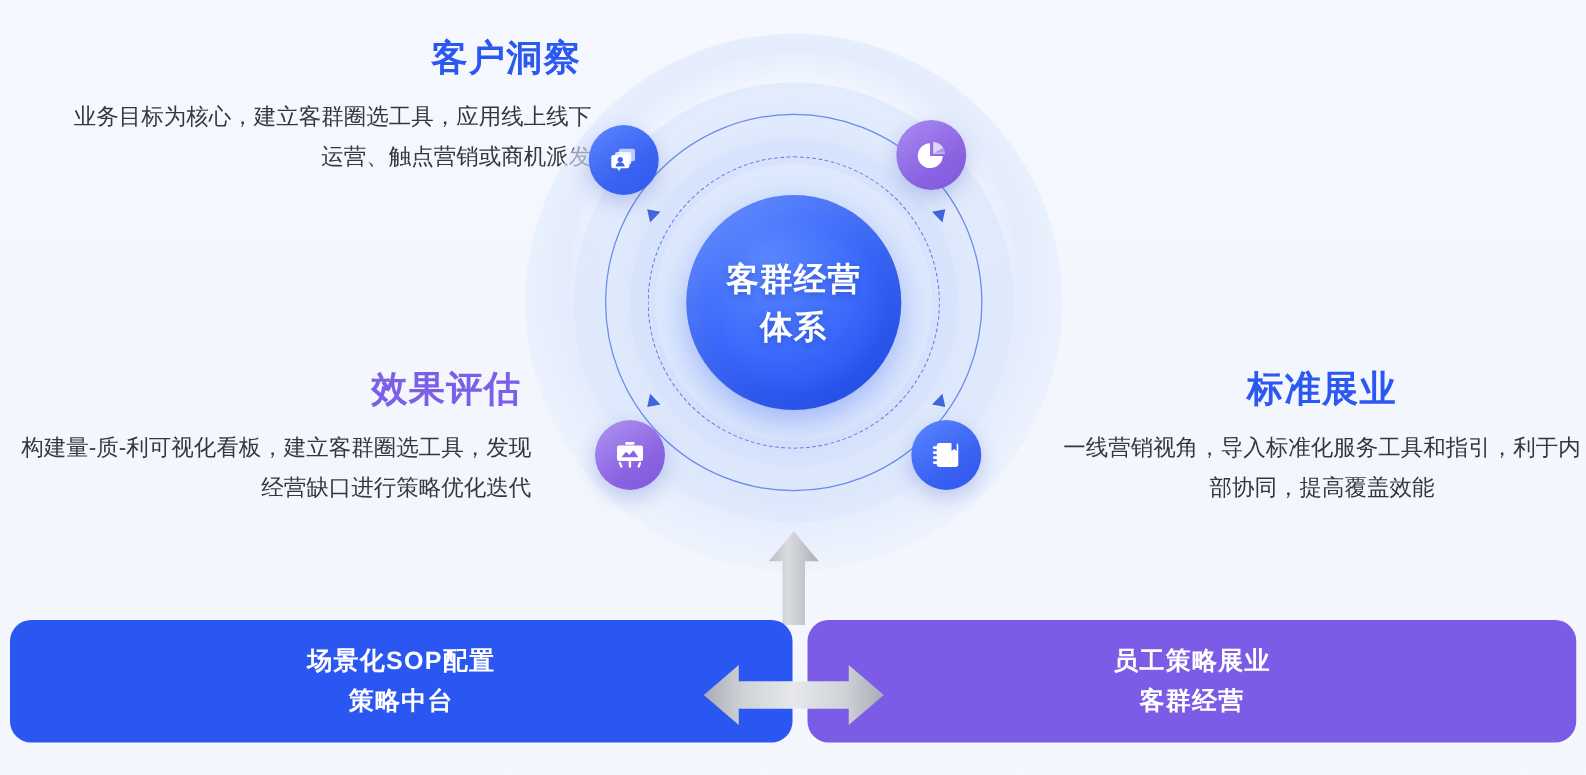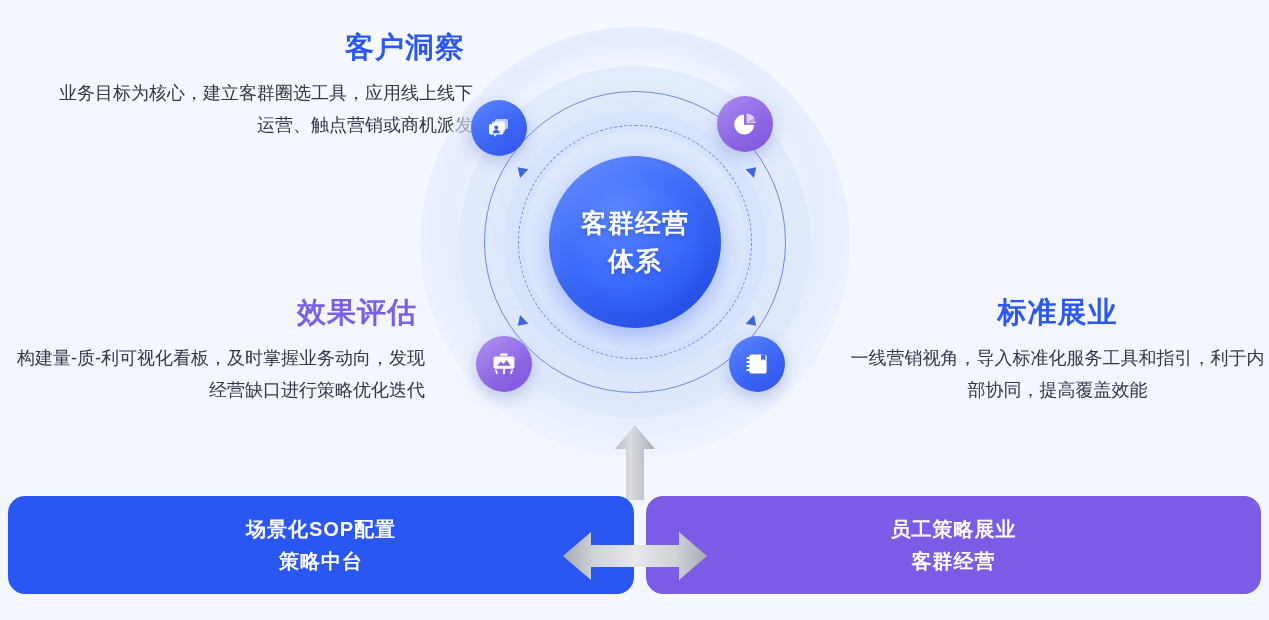--- a/index.html
+++ b/index.html
@@ -180,21 +180,21 @@
 <div class="stage">
 
   <div class="quad quad-tl">
     <p class="q-title q-blue">客户洞察</p>
     <p class="q-body">业务目标为核心，建立客群圈选工具，应用线上线下运营、触点营销或商机派发</p>
   </div>
 
 
   <div class="quad quad-bl">
     <p class="q-title q-purple">效果评估</p>
-    <p class="q-body">构建量-质-利可视化看板，及时掌握业务动向，发现经营缺口进行策略优化迭代</p>
+    <p class="q-body">构建量-质-利可视化看板，建立客群圈选工具，发现经营缺口进行策略优化迭代</p>
   </div>
 
   <div class="quad quad-br">
     <p class="q-title q-blue">标准展业</p>
     <p class="q-body">一线营销视角，导入标准化服务工具和指引，利于内部协同，提高覆盖效能</p>
   </div>
 
   <div class="diagram">
 
     <div class="ring ring-halo"></div>

